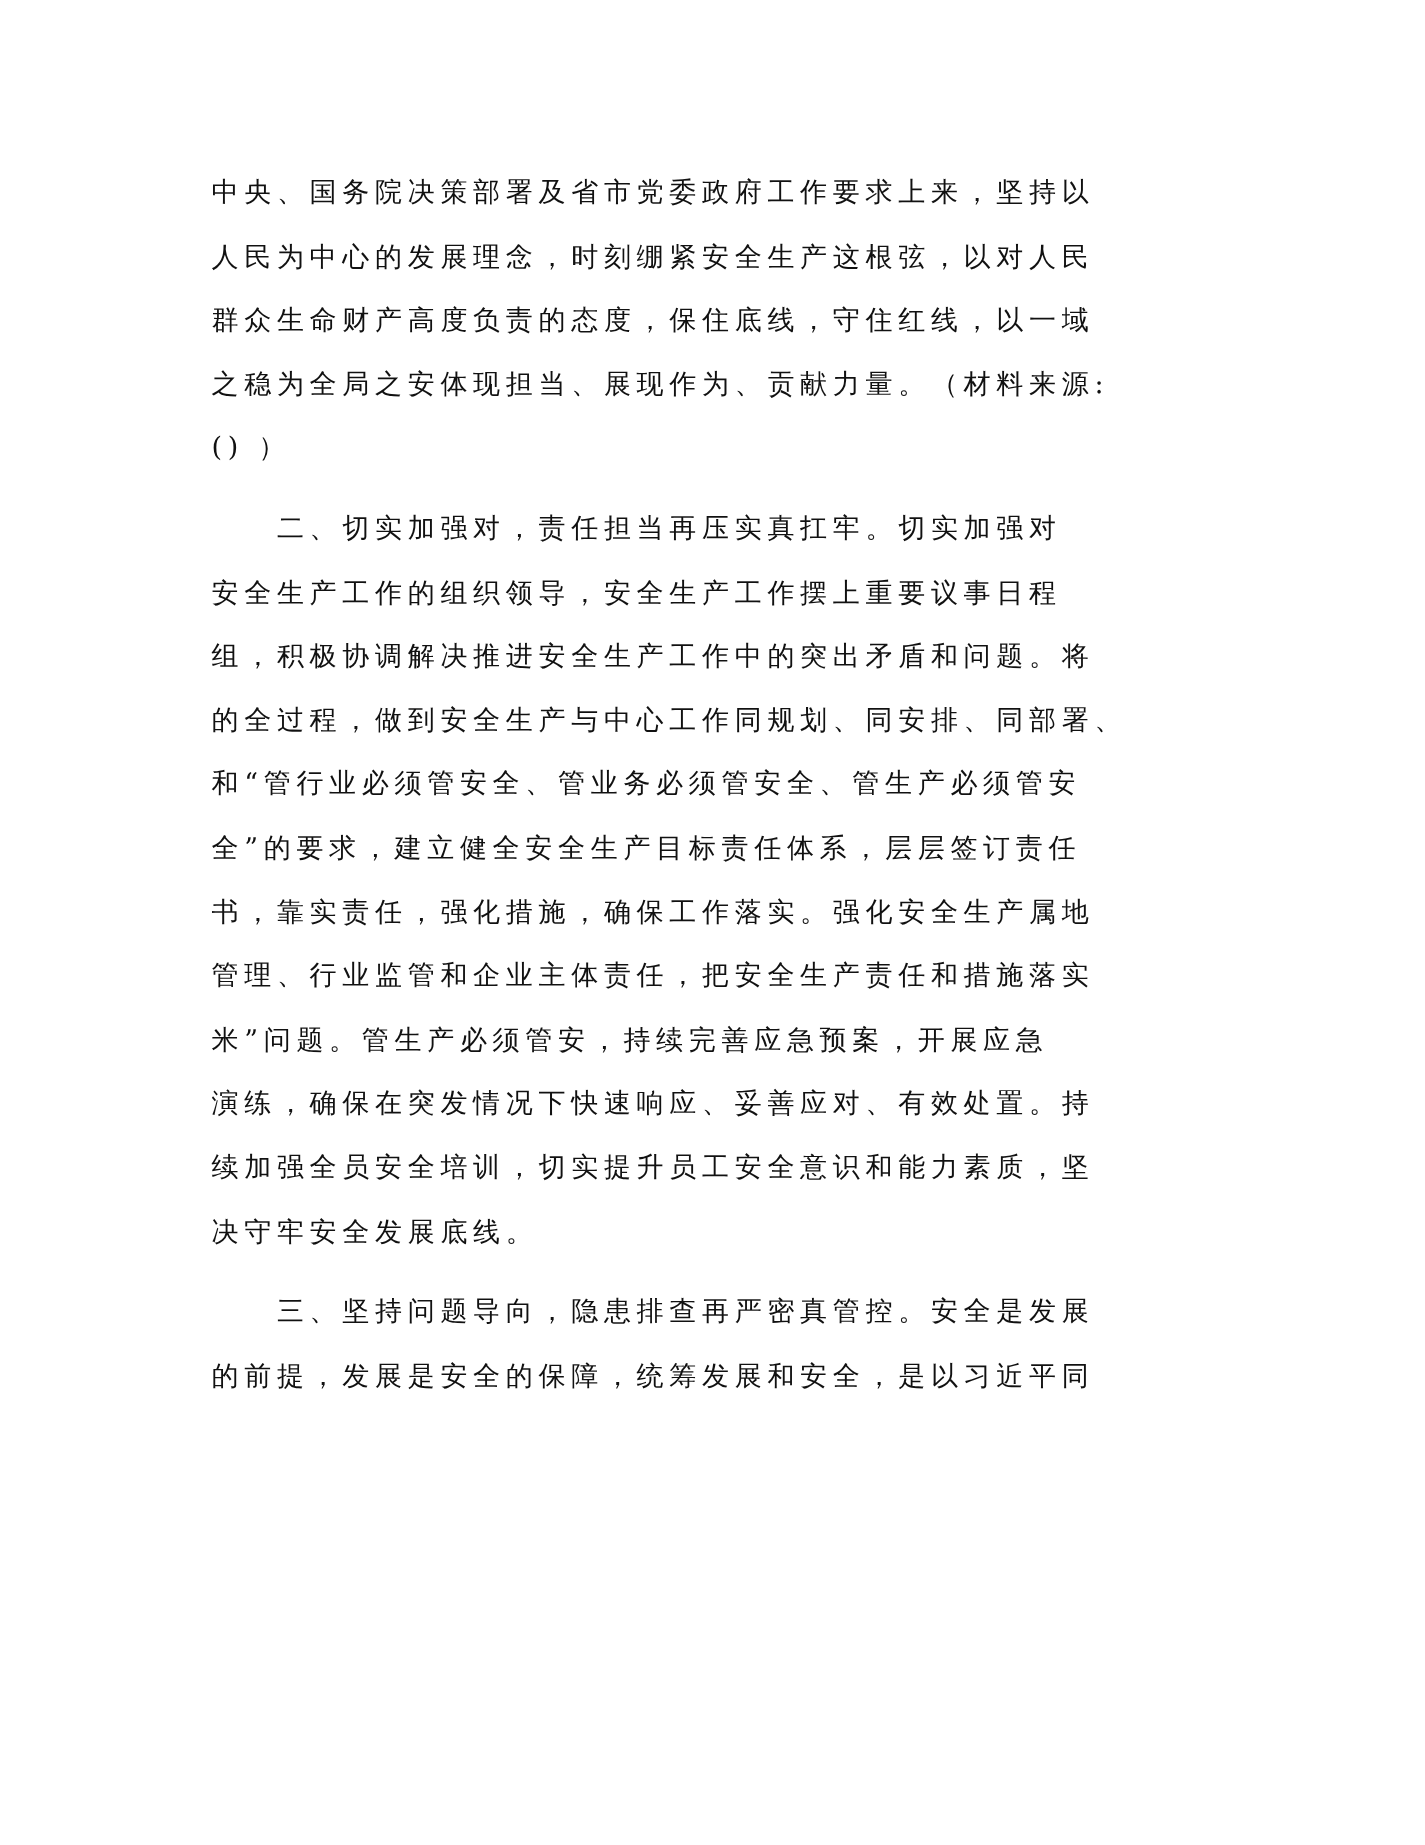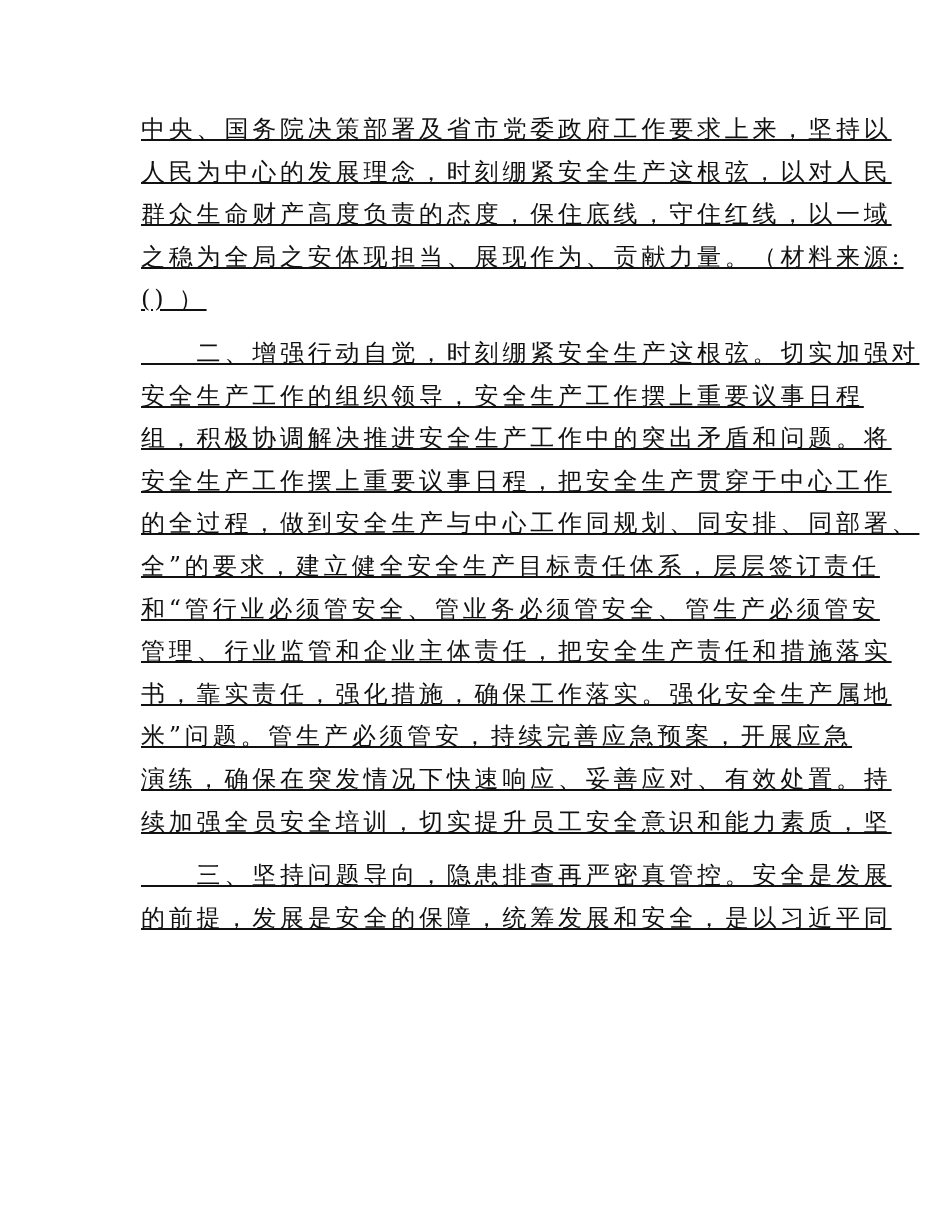--- a/index.html
+++ b/index.html
@@ -17,24 +17,23 @@
     }
     .page {
       position: absolute;
       left: 141px;
       top: 108px;
       width: 670px;
     }
     .line {
       height: 42.6px;
       line-height: 42.6px;
-      font-size: 24px;
+      font-size: 18px;
       white-space: nowrap;
       letter-spacing: 3.8px;
-      text-decoration: underline;
     }
     .para-gap {
       height: 11px;
     }
   </style>
 </head>
 <body>
 
 <div class="page">
 
@@ -42,32 +41,32 @@
     <div class="line">中央、国务院决策部署及省市党委政府工作要求上来，坚持以</div>
     <div class="line">人民为中心的发展理念，时刻绷紧安全生产这根弦，以对人民</div>
     <div class="line">群众生命财产高度负责的态度，保住底线，守住红线，以一域</div>
     <div class="line">之稳为全局之安体现担当、展现作为、贡献力量。（材料来源:</div>
     <div class="line"> () ）</div>
   </div>
 
   <div class="para-gap"></div>
 
   <div class="paragraph">
-    <div class="line">　　二、增强行动自觉，时刻绷紧安全生产这根弦。切实加强对</div>
+    <div class="line">　　二、切实加强对，责任担当再压实真扛牢。切实加强对</div>
     <div class="line">安全生产工作的组织领导，安全生产工作摆上重要议事日程</div>
     <div class="line">组，积极协调解决推进安全生产工作中的突出矛盾和问题。将</div>
-    <div class="line">安全生产工作摆上重要议事日程，把安全生产贯穿于中心工作</div>
     <div class="line">的全过程，做到安全生产与中心工作同规划、同安排、同部署、</div>
+    <div class="line">和“管行业必须管安全、管业务必须管安全、管生产必须管安</div>
     <div class="line">全”的要求，建立健全安全生产目标责任体系，层层签订责任</div>
-    <div class="line">和“管行业必须管安全、管业务必须管安全、管生产必须管安</div>
+    <div class="line">书，靠实责任，强化措施，确保工作落实。强化安全生产属地</div>
     <div class="line">管理、行业监管和企业主体责任，把安全生产责任和措施落实</div>
-    <div class="line">书，靠实责任，强化措施，确保工作落实。强化安全生产属地</div>
     <div class="line">米”问题。管生产必须管安，持续完善应急预案，开展应急</div>
     <div class="line">演练，确保在突发情况下快速响应、妥善应对、有效处置。持</div>
     <div class="line">续加强全员安全培训，切实提升员工安全意识和能力素质，坚</div>
+    <div class="line">决守牢安全发展底线。</div>
   </div>
 
   <div class="para-gap"></div>
 
   <div class="paragraph">
     <div class="line">　　三、坚持问题导向，隐患排查再严密真管控。安全是发展</div>
     <div class="line">的前提，发展是安全的保障，统筹发展和安全，是以习近平同</div>
   </div>
 
 </div>

